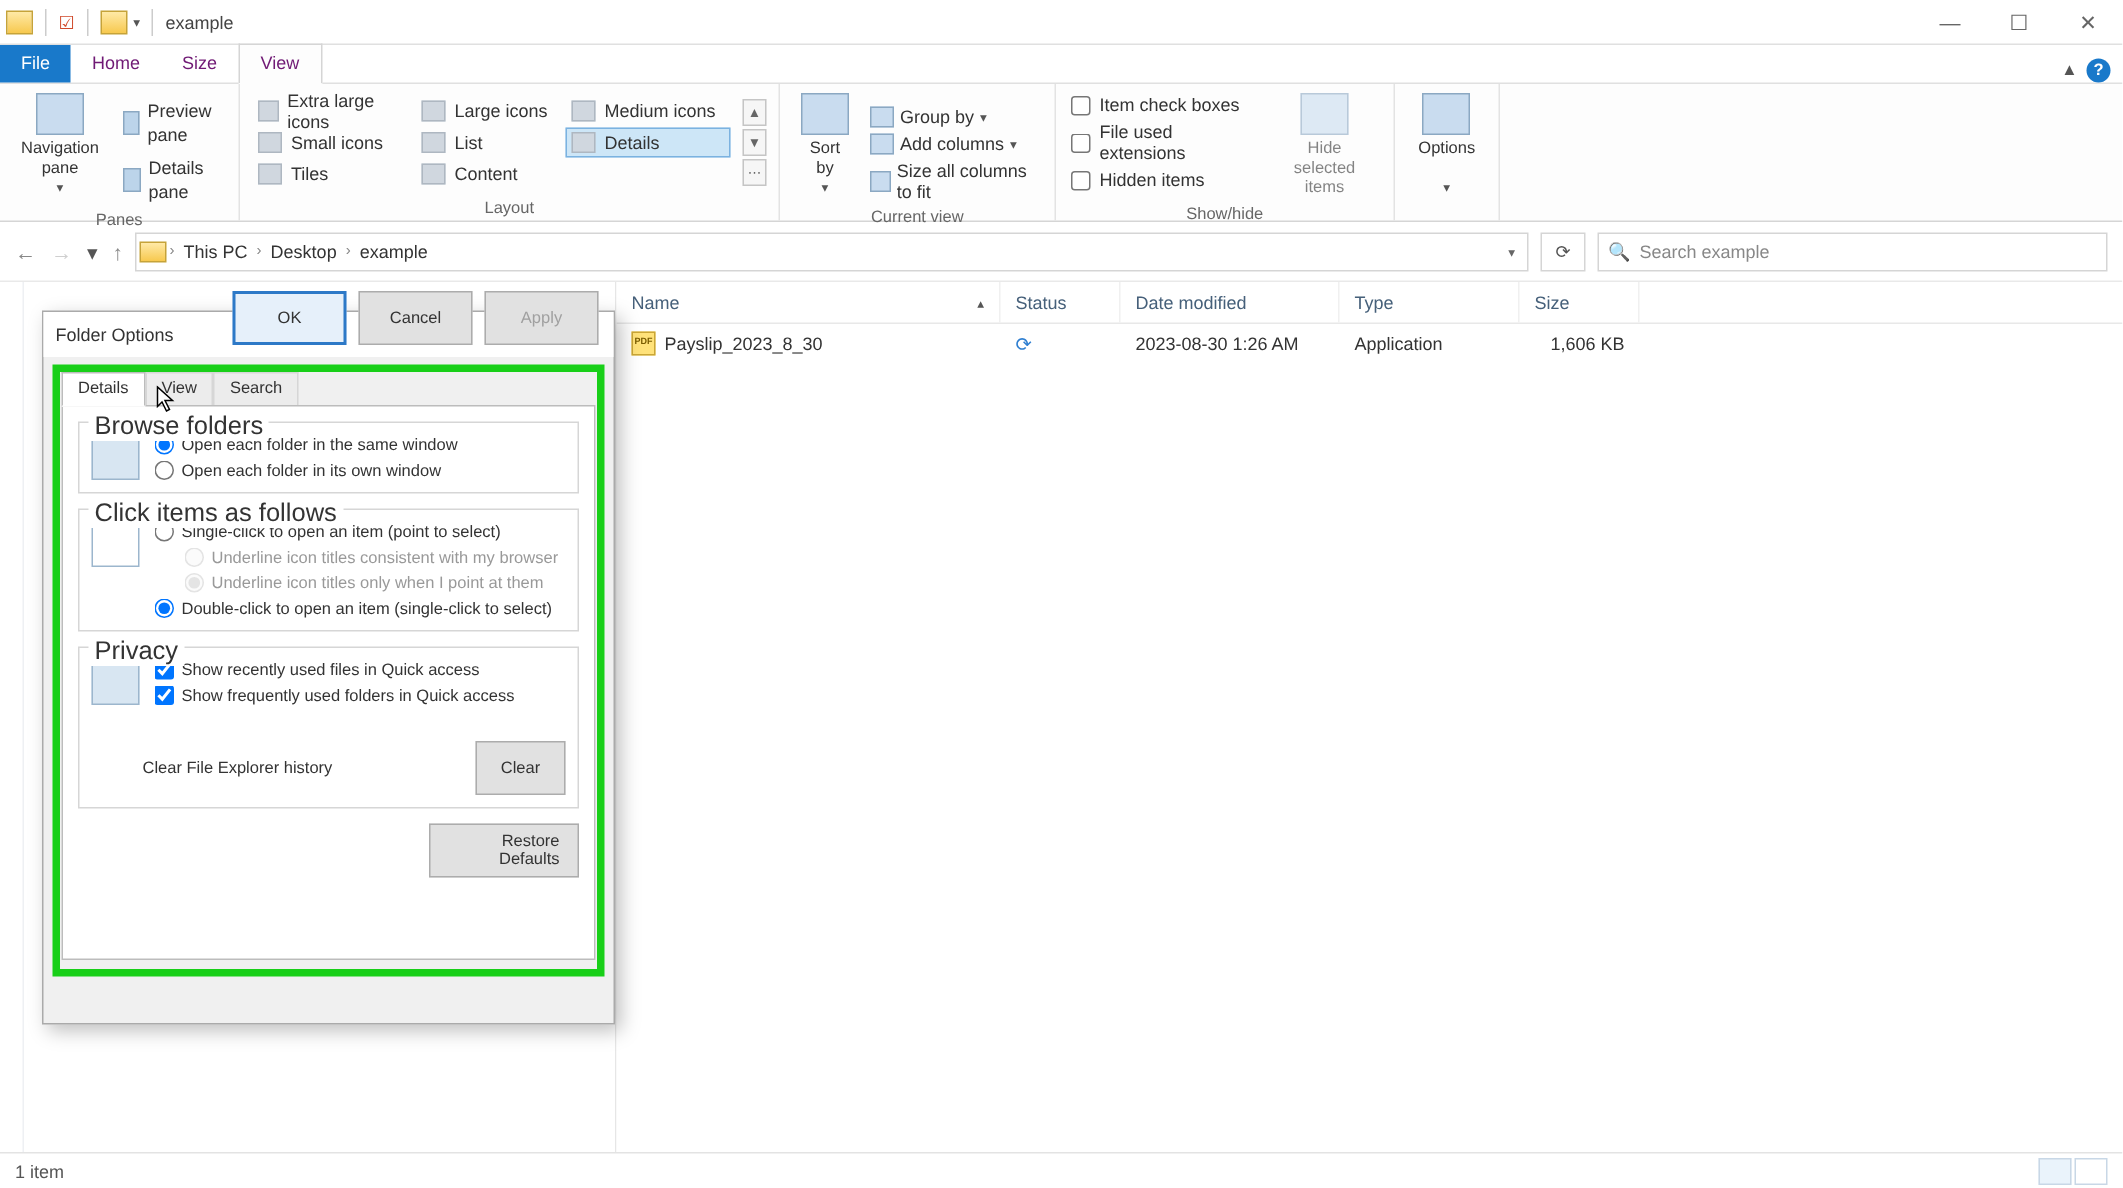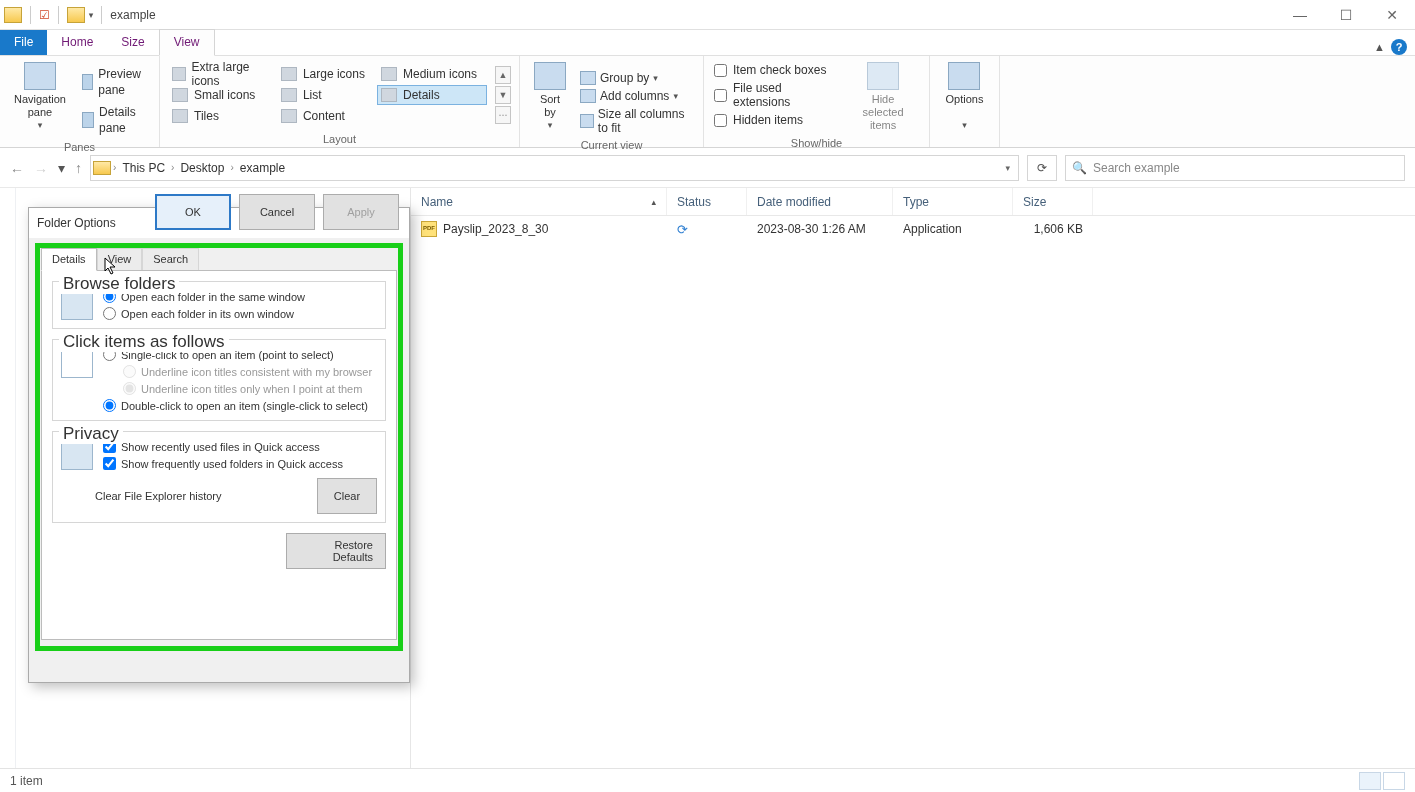--- a/index.html
+++ b/index.html
@@ -90,21 +90,21 @@
 .group-box .legend { position:absolute; top:-8px; left:6px; background:#fff; padding:0 4px; font-size:17px;}
 .gb-row { display:flex; align-items:flex-start; gap:10px;}
 .gb-row .gicon { width:32px; height:30px; background:#d8e6f2; border:1px solid #9cb6cd; flex-shrink:0;}
 .radios { display:flex; flex-direction:column; gap:4px; font-size:11px;}
 .radios label { display:flex; align-items:center; gap:5px;}
 .sub-radios { margin-left:20px; color:#999;}
 .sub-radios label { gap:5px;}
 .sub-radios input{opacity:0.6;}
 .chk-col { display:flex; flex-direction:column; gap:4px;}
 .chk-col label{ display:flex; align-items:center; gap:5px; font-size:11px;}
-.clear-row { display:flex; align-items:center; justify-content:space-between; margin-top:8px; padding-left:34px;}
+.clear-row { display:flex; align-items:center; justify-content:space-between; margin-top:24px; padding-left:34px;}
 .btn { height:36px; padding:0 12px; font-size:11px; background:#e1e1e1; border:1px solid #acacac; color:#333; display:inline-flex; align-items:center; justify-content:center;}
 .btn.primary{ border:2px solid #2d79c7; background:#e6f0fa;}
 .btn.disabled{ color:#a0a0a0;}
 .restore-row { text-align:right; margin-top:6px;}
 .dlg-buttons { position:absolute; bottom:8px; right:10px; display:flex; gap:8px;}
 .dlg-buttons .btn{ width:76px;}
 
 .folder-icon-sm{ width:18px;height:14px;background:linear-gradient(#ffe9a6,#f7c94f);border:1px solid #c6a339;}
 .chev{font-size:9px;color:#555;}
 </style>

